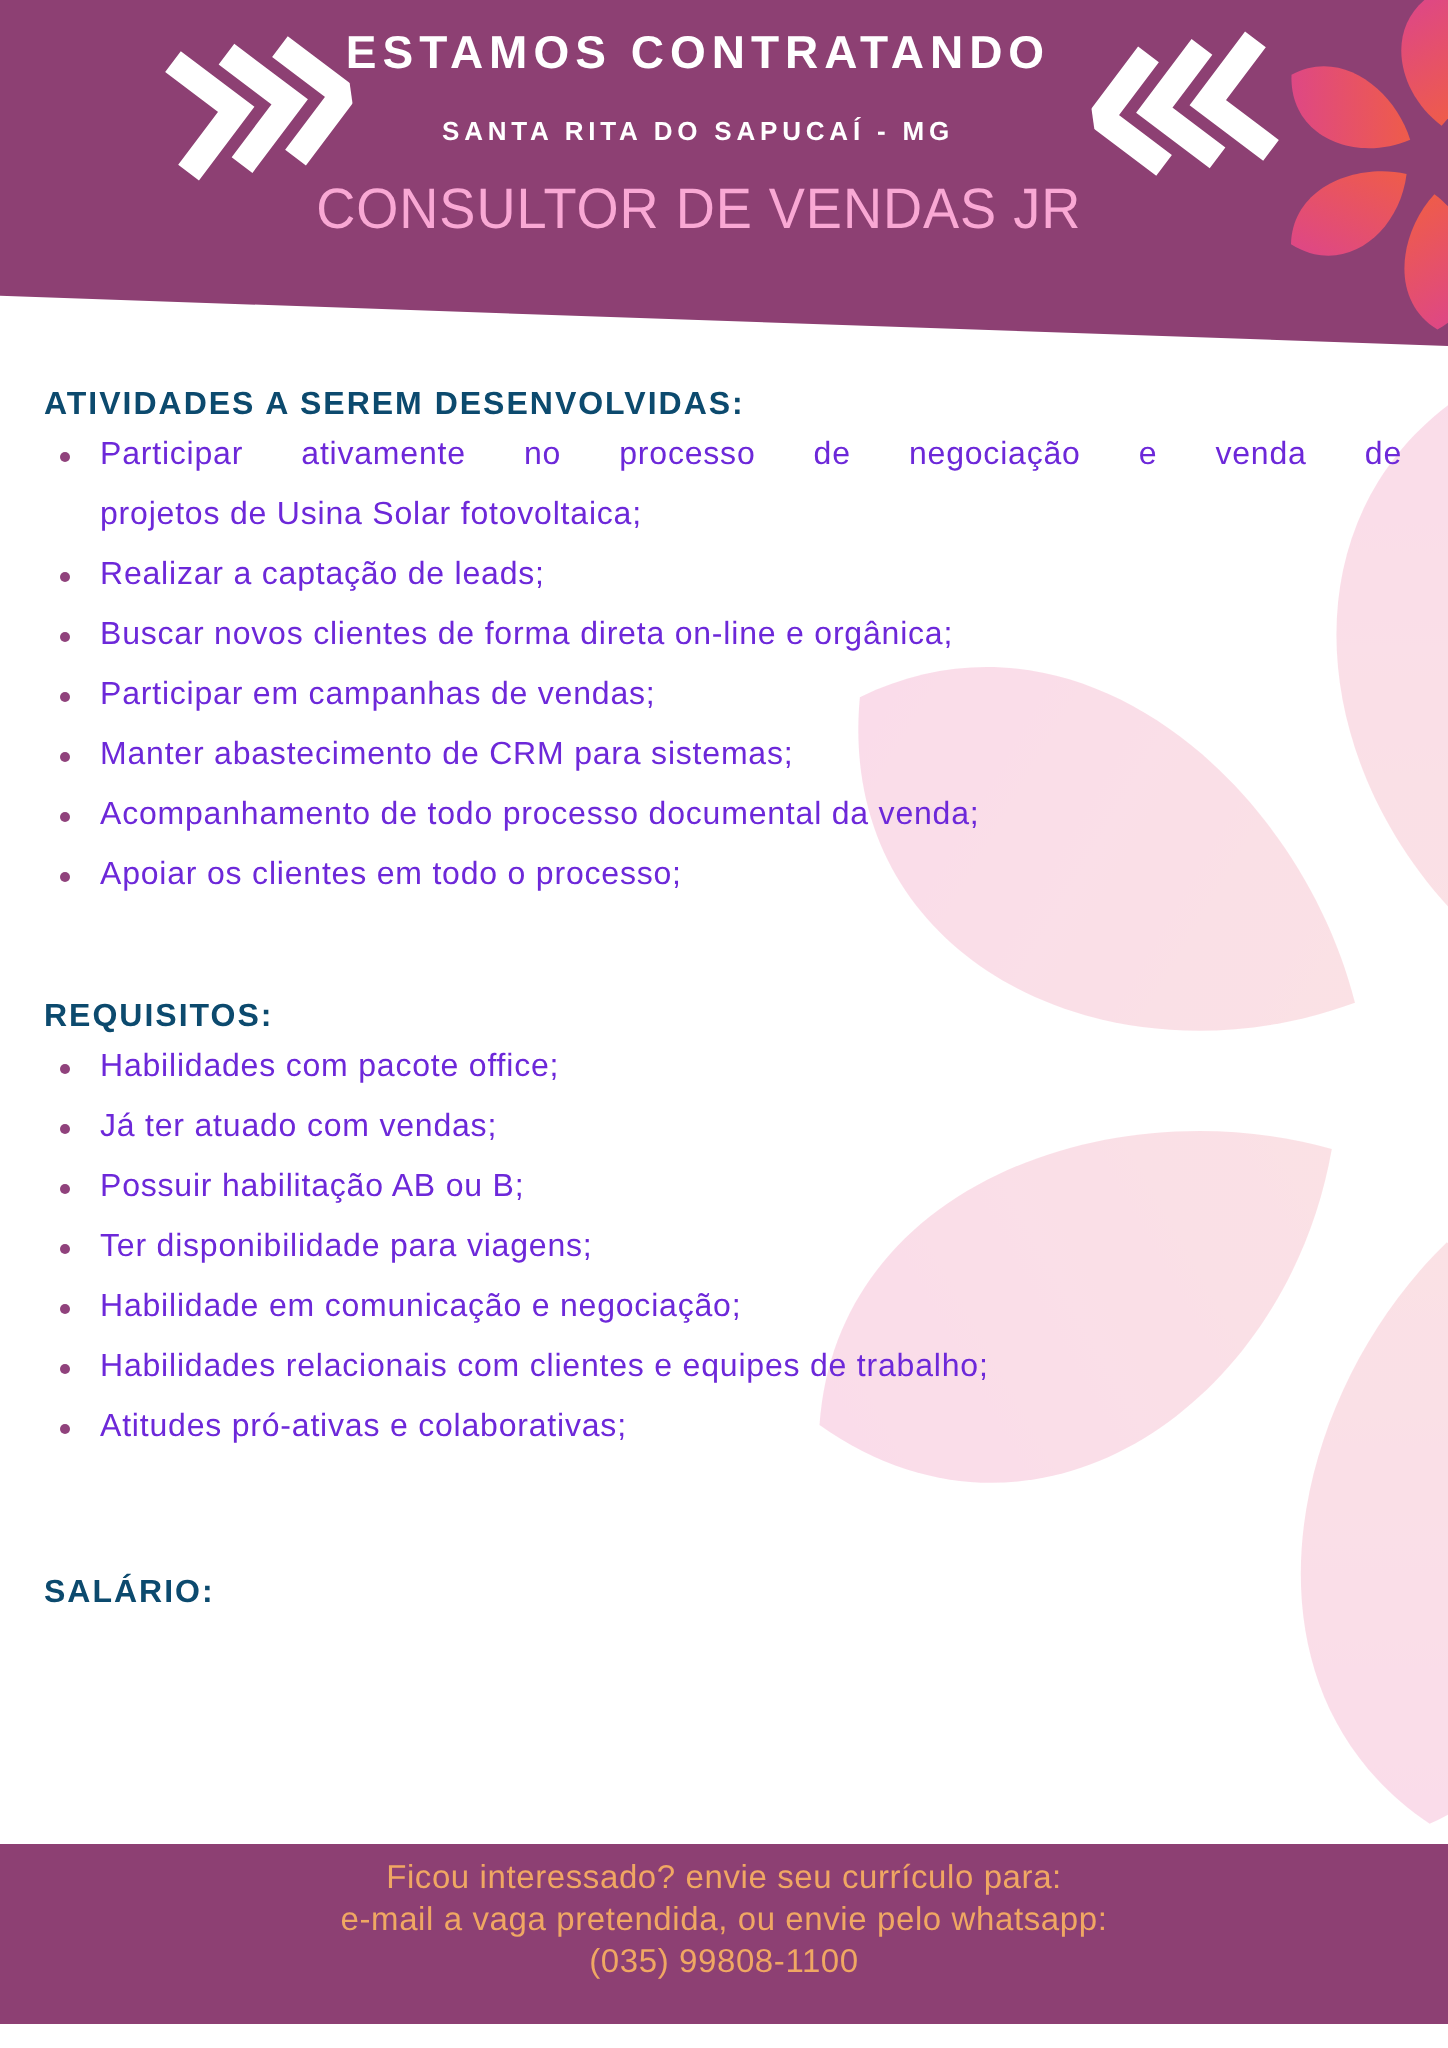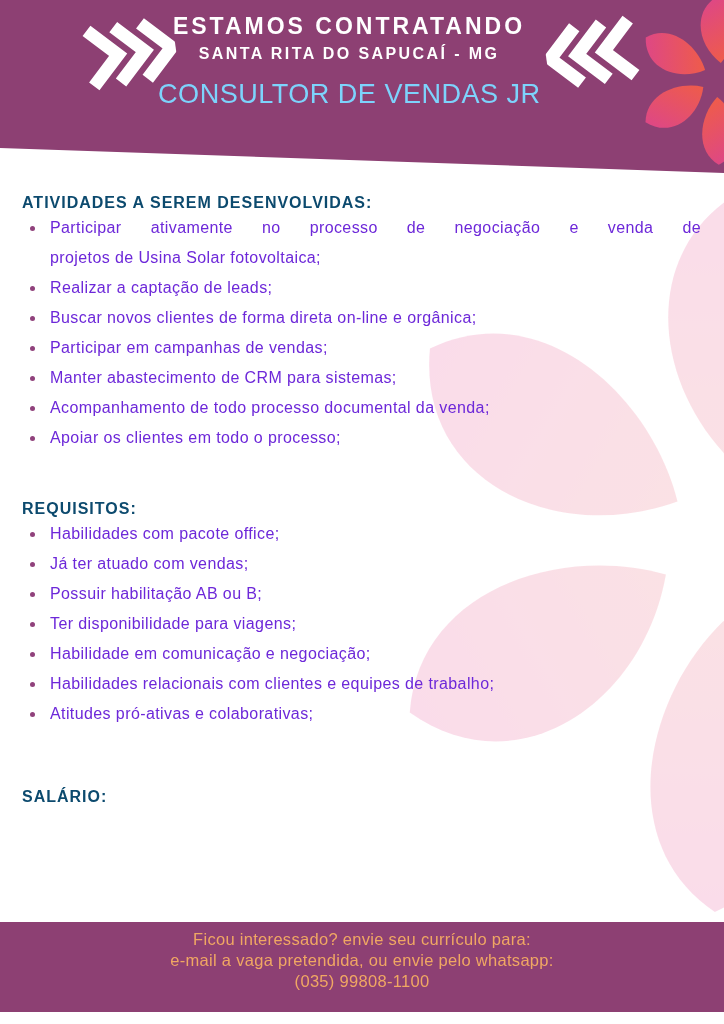--- a/index.html
+++ b/index.html
@@ -20,22 +20,22 @@
   .header-flower{position:absolute;left:633px;top:-6px;width:172px;height:172px;
     transform:rotate(6deg);}
   .chevrons{position:absolute;top:17px;}
   .chevrons.left{left:84px;transform:rotate(-8deg);}
   .chevrons.right{right:86px;transform:rotate(-8deg) scaleX(-1);}
   .banner-text{
     position:absolute;top:12px;left:0;width:100%;box-sizing:border-box;
     padding-right:26px;text-align:center;color:#ffffff;
   }
   .banner-line1{font-size:23px;font-weight:bold;letter-spacing:3px;line-height:28px;}
-  .banner-line2{font-size:16px;font-weight:bold;letter-spacing:2.4px;line-height:24px;margin-top:2px;}
-  .job-title{margin-top:10px;font-size:28.5px;color:#7dd3fc;letter-spacing:.5px;line-height:34px;}
+  .banner-line2{font-size:13px;font-weight:bold;letter-spacing:2.4px;line-height:24px;margin-top:14px;}
+  .job-title{margin-top:10px;font-size:28.5px;color:#f9a8d4;letter-spacing:.5px;line-height:34px;}
   .job-title .squeeze{display:inline-block;transform:scaleX(.95);transform-origin:center;}
   
   .section{position:absolute;left:22px;right:23px;z-index:2;}
   .section-heading{
     margin:0;font-size:16px;font-weight:bold;letter-spacing:1px;
     color:#0c4a6e;line-height:20px;
   }
   .sec-1{top:193px;} .sec-1 ul{margin-top:35px;}
   .sec-2{top:499px;} .sec-2 ul{margin-top:38px;}
   .sec-3{top:787px;} .sec-3 ul{margin-top:33px;}

